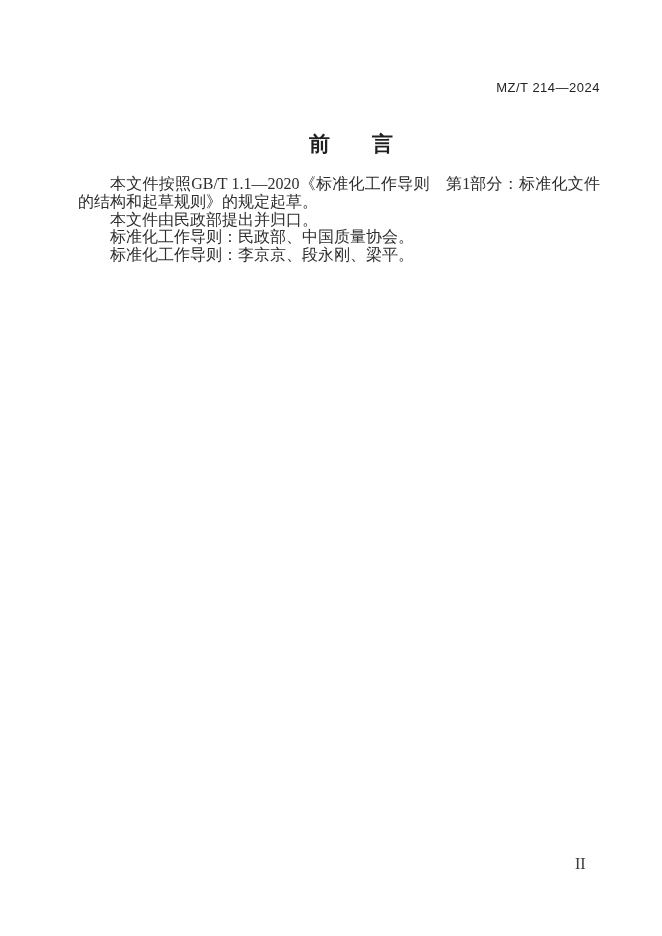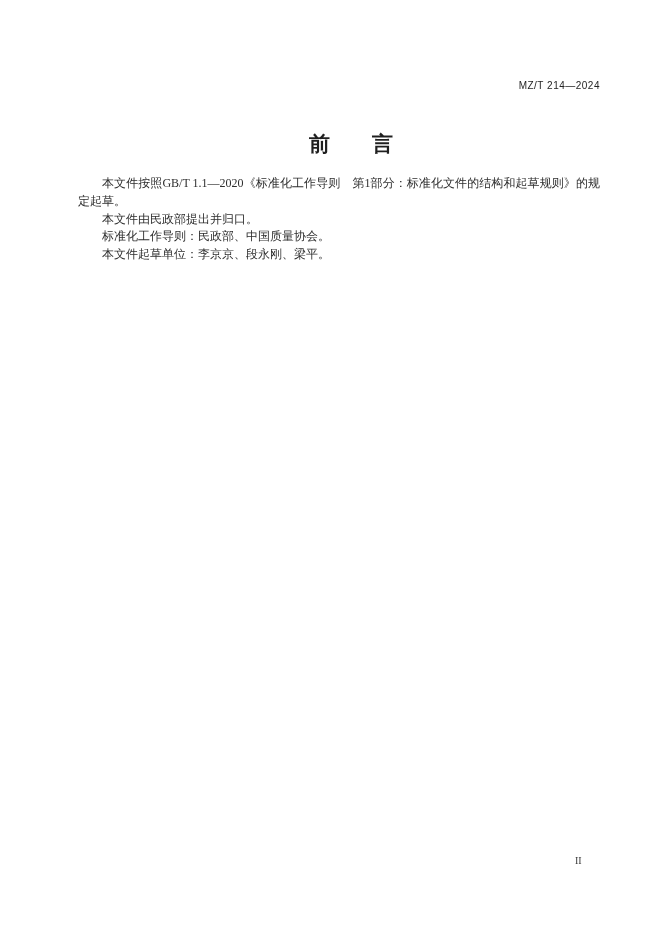--- a/index.html
+++ b/index.html
@@ -14,21 +14,21 @@
     background: #ffffff;
     overflow: hidden;
     color: #2e2e2e;
     font-family: "Liberation Serif", "DejaVu Serif", serif;
   }
   .doc-number {
     position: absolute;
     top: 80px;
     right: 62px;
     font-family: "Liberation Sans", "DejaVu Sans", sans-serif;
-    font-size: 10px;
+    font-size: 13px;
     letter-spacing: 0.5px;
     color: #242424;
     white-space: nowrap;
   }
   .fw-title {
     position: absolute;
     top: 131px;
     left: 20px; 
     width: 662px;
     text-align: center;
@@ -37,50 +37,50 @@
     font-size: 21px;
     line-height: 26px;
     color: #1f1f1f;
     white-space: pre;
   }
   .content {
     position: absolute;
     top: 175px;
     left: 78px;
     width: 522px;
-    font-size: 12px;
+    font-size: 16px;
     line-height: 17.8px;
     text-align: justify;
     color: #2e2e2e;
   }
   .content p {
     margin: 0;
     padding: 0;
     text-indent: 2em;
   }
   .page-number {
     position: absolute;
     top: 855px;
     left: 575px;
-    font-size: 10px;
+    font-size: 16px;
     color: #3a3a3a;
     font-family: "Liberation Serif", "DejaVu Serif", serif;
   }
 </style>
 </head>
 <body>
 
 <div class="page">
 
   <div class="doc-number">MZ/T 214—2024</div>
 
   <div class="fw-title">前　　言</div>
 
   <div class="content">
     <p>本文件按照GB/T 1.1—2020《标准化工作导则　第1部分：标准化文件的结构和起草规则》的规定起草。</p>
     <p>本文件由民政部提出并归口。</p>
     <p>标准化工作导则：民政部、中国质量协会。</p>
-    <p>本文件起草单位：李京京、段永刚、梁平。</p>
+    <p>标准化工作导则：李京京、段永刚、梁平。</p>
   </div>
 
   <div class="page-number">II</div>
 
 </div>
 
 </body></html>

